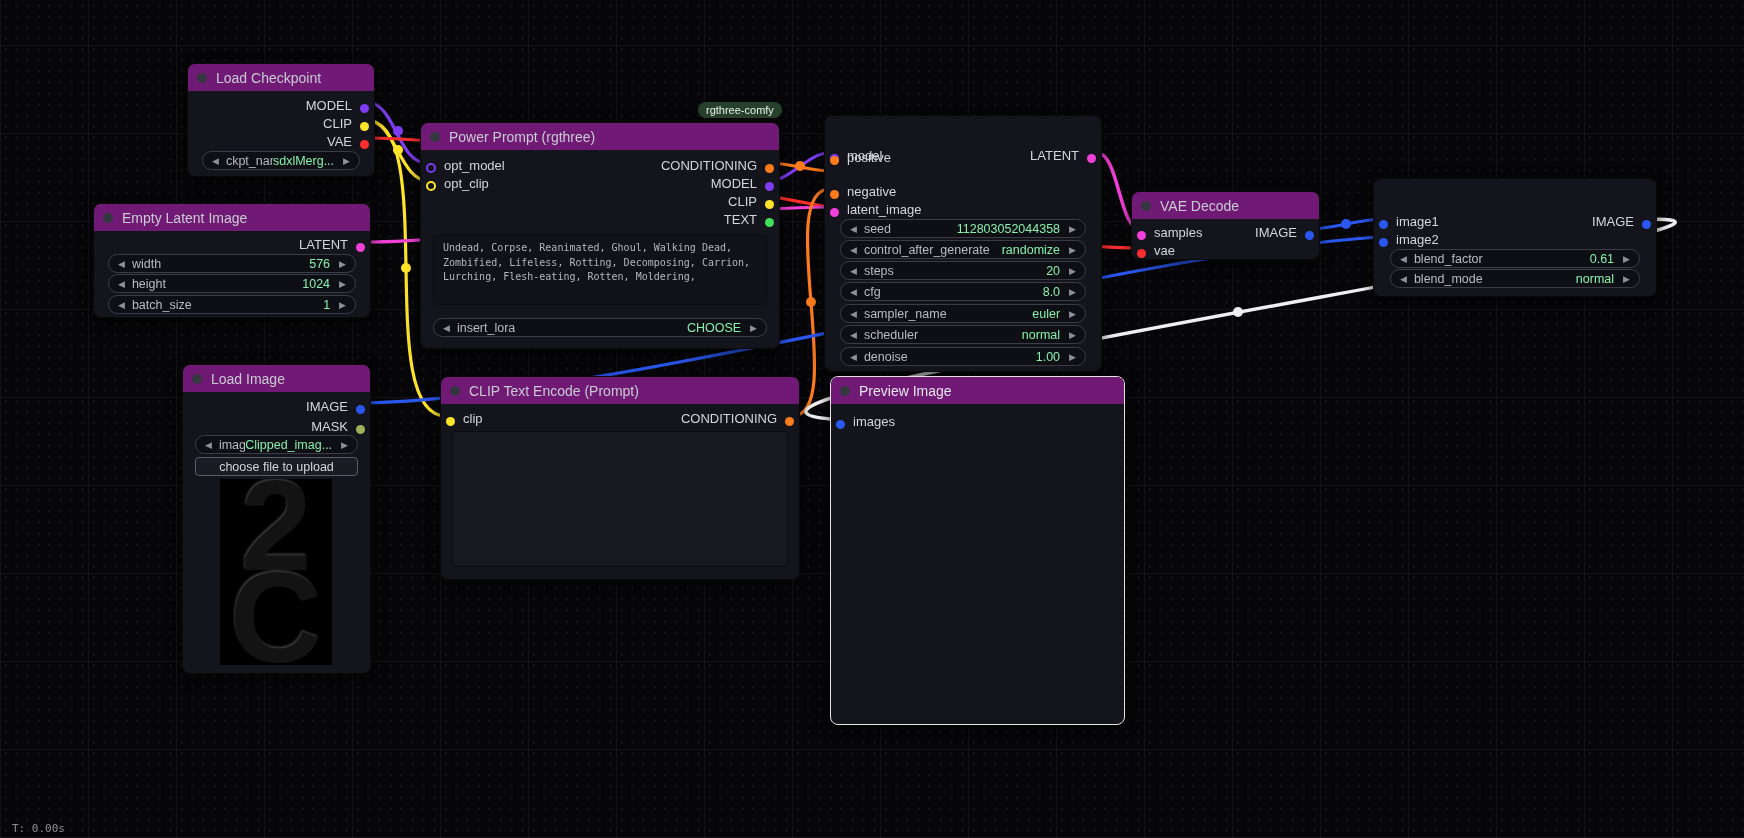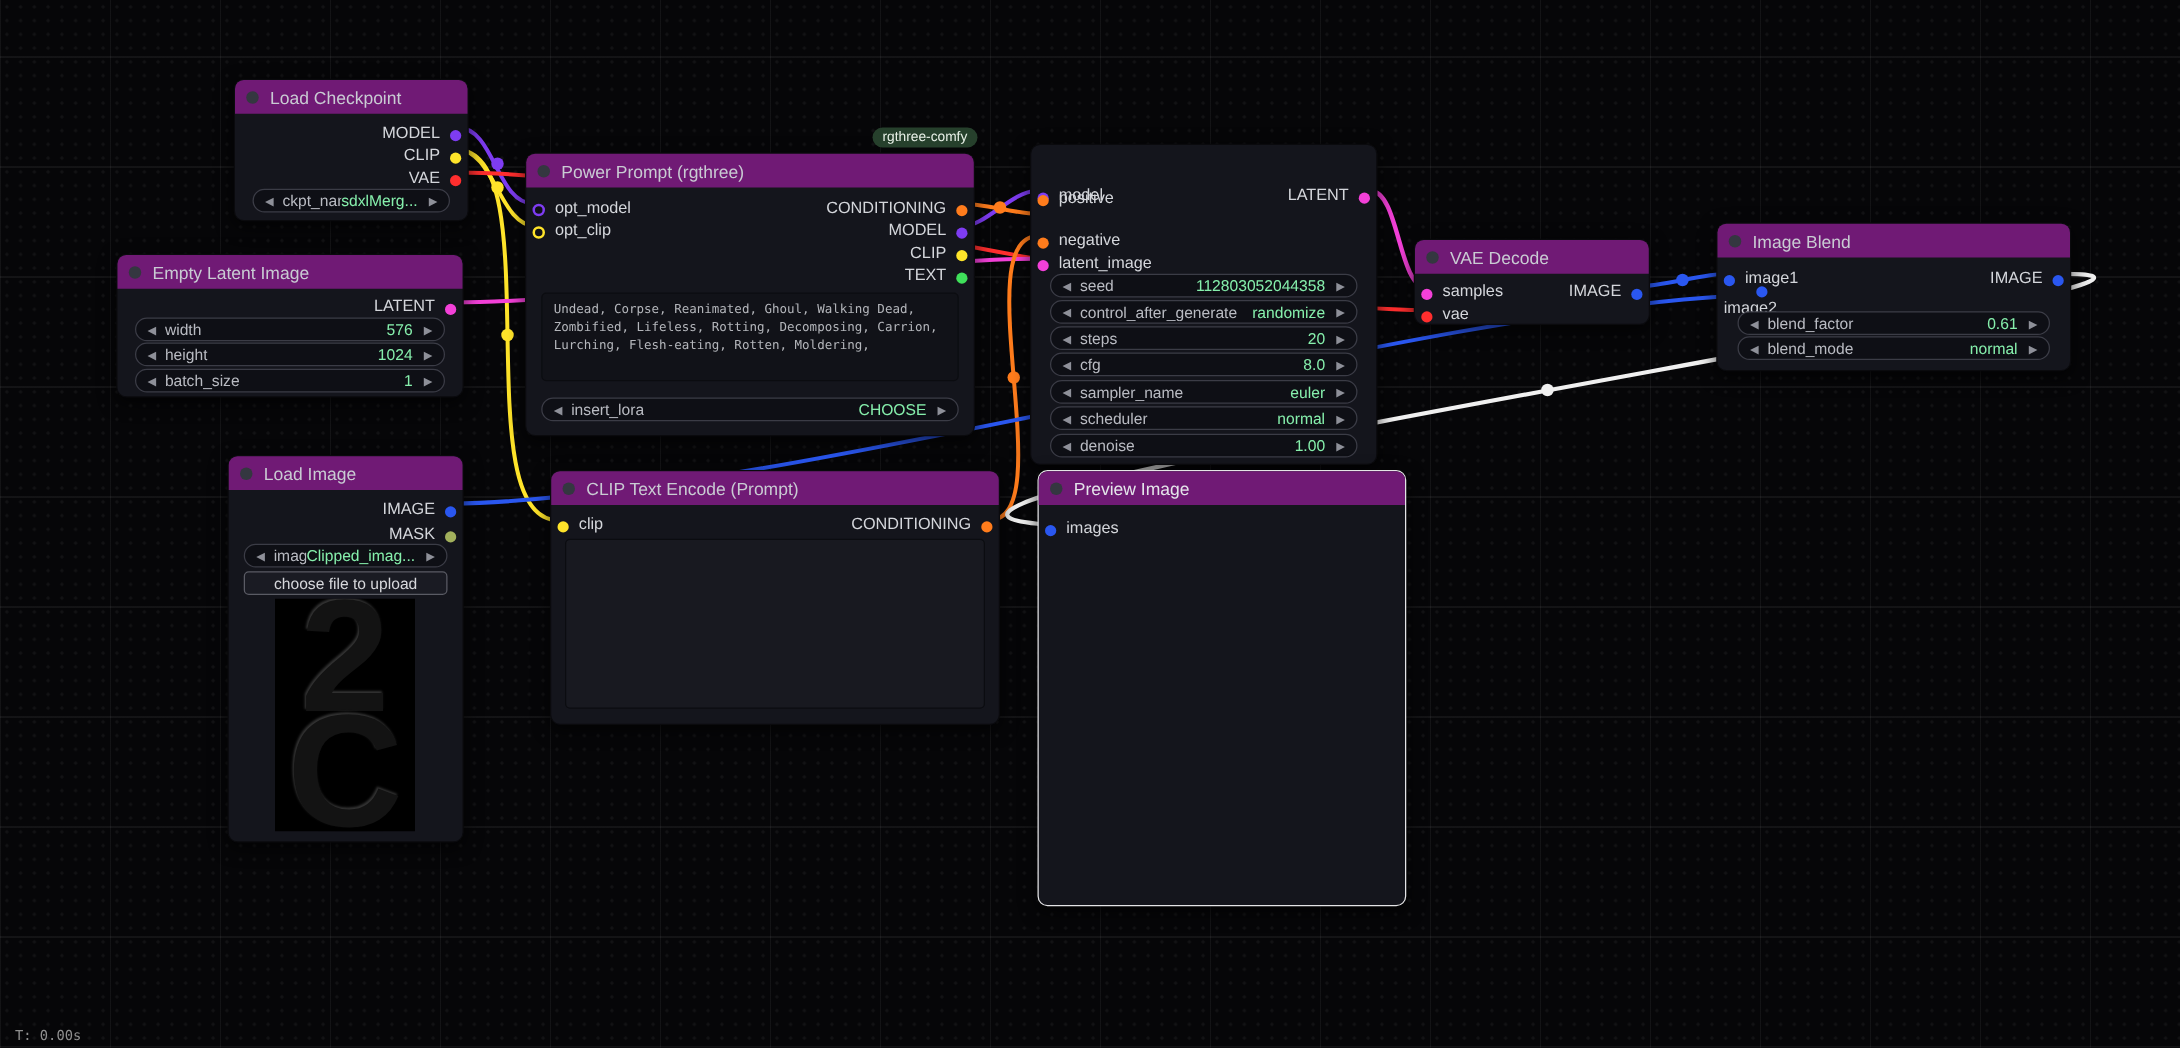--- a/index.html
+++ b/index.html
@@ -309,29 +309,25 @@
     <span class="sdot c-vae"></span>
       <span>vae</span>
   </div>
   <div class="slot out" style="top:30px;">
     <span>IMAGE</span>
       <span class="sdot c-image"></span>
   </div>
 </div>
 
 <div class="node" style="left:1373px;top:178px;width:282px;height:117px;">
-  <div class="titlebar">
-    <div class="tdot"></div>
-    <span class="ttext">Image Blend</span>
-  </div>
   <div class="slot in" style="top:32px;">
     <span class="sdot c-image"></span>
       <span>image1</span>
   </div>
-  <div class="slot in" style="top:50px;flex-direction:column;">
+  <div class="slot in" style="top:50px;">
     <span class="sdot c-image"></span>
       <span>image2</span>
   </div>
   <div class="slot out" style="top:32px;">
     <span>IMAGE</span>
       <span class="sdot c-image"></span>
   </div>
   <div class="widget" style="left:16px;top:70px;width:250px;">
     <span class="warr l">◀</span>
     <span class="wlabel">blend_factor</span>

